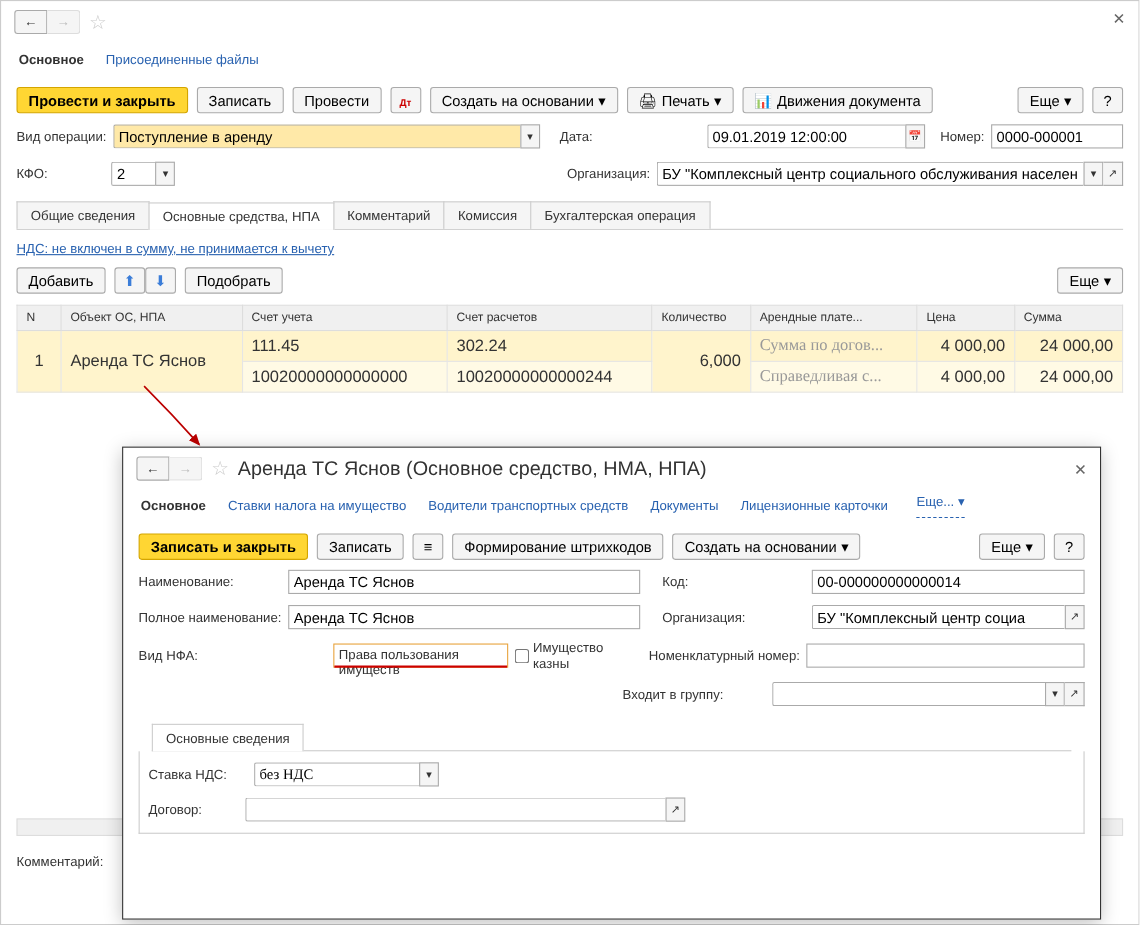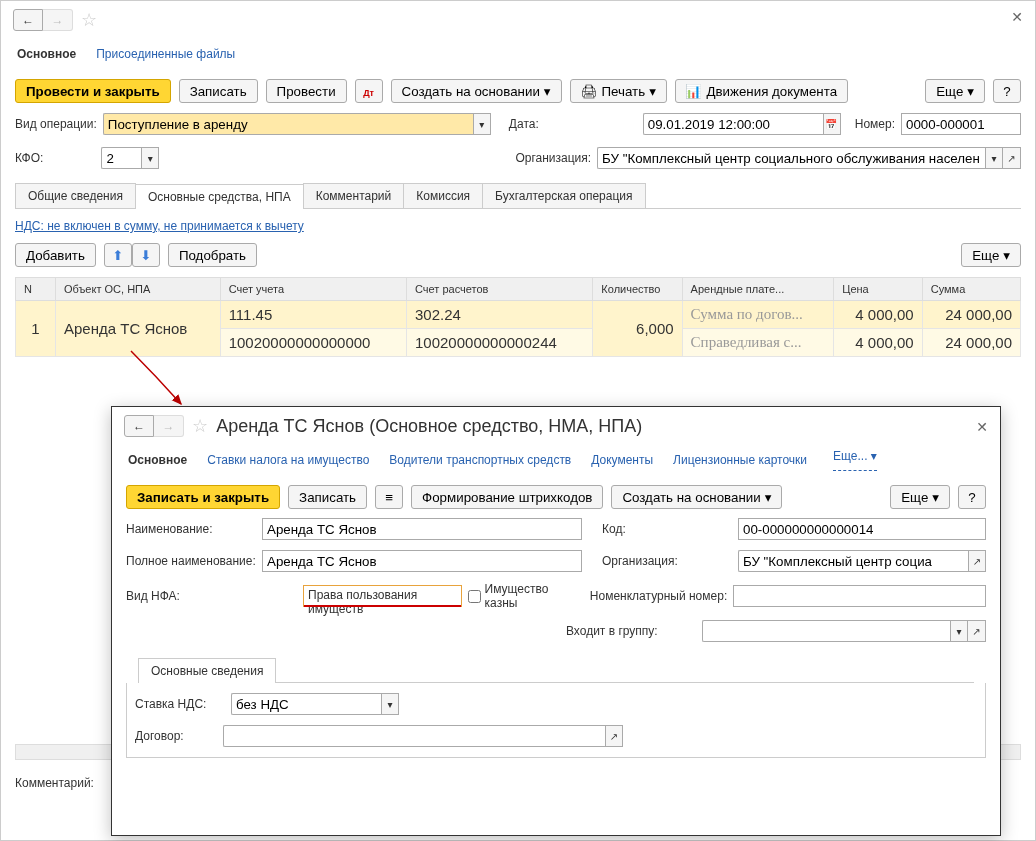--- a/index.html
+++ b/index.html
@@ -334,21 +334,21 @@
     </div>
 
     <div class="detail-tabs">
       <div class="tab active">Основные сведения</div>
     </div>
 
     <div style="border:1px solid #ccc;border-top:none;margin:0 14px 14px;padding:10px 8px">
       <div style="display:flex;align-items:center;gap:16px;margin-bottom:10px">
         <span class="field-label" style="min-width:80px">Ставка НДС:</span>
         <div class="input-group">
-          <input class="input" style="width: 150px;" value="без НДС">
+          <input class="input" style="width: 150px; font-family: Liberation Serif, serif;" value="без НДС">
           <span class="addon">
               <span class="dd-icon"></span>
             </span>
         </div>
       </div>
       <div style="display:flex;align-items:center;gap:8px">
         <span class="field-label" style="min-width:80px">Договор:</span>
         <div class="input-group" style="width:400px">
           <input class="input" style="flex: 1 1 0%; width: 100%;">
           <span class="addon">

